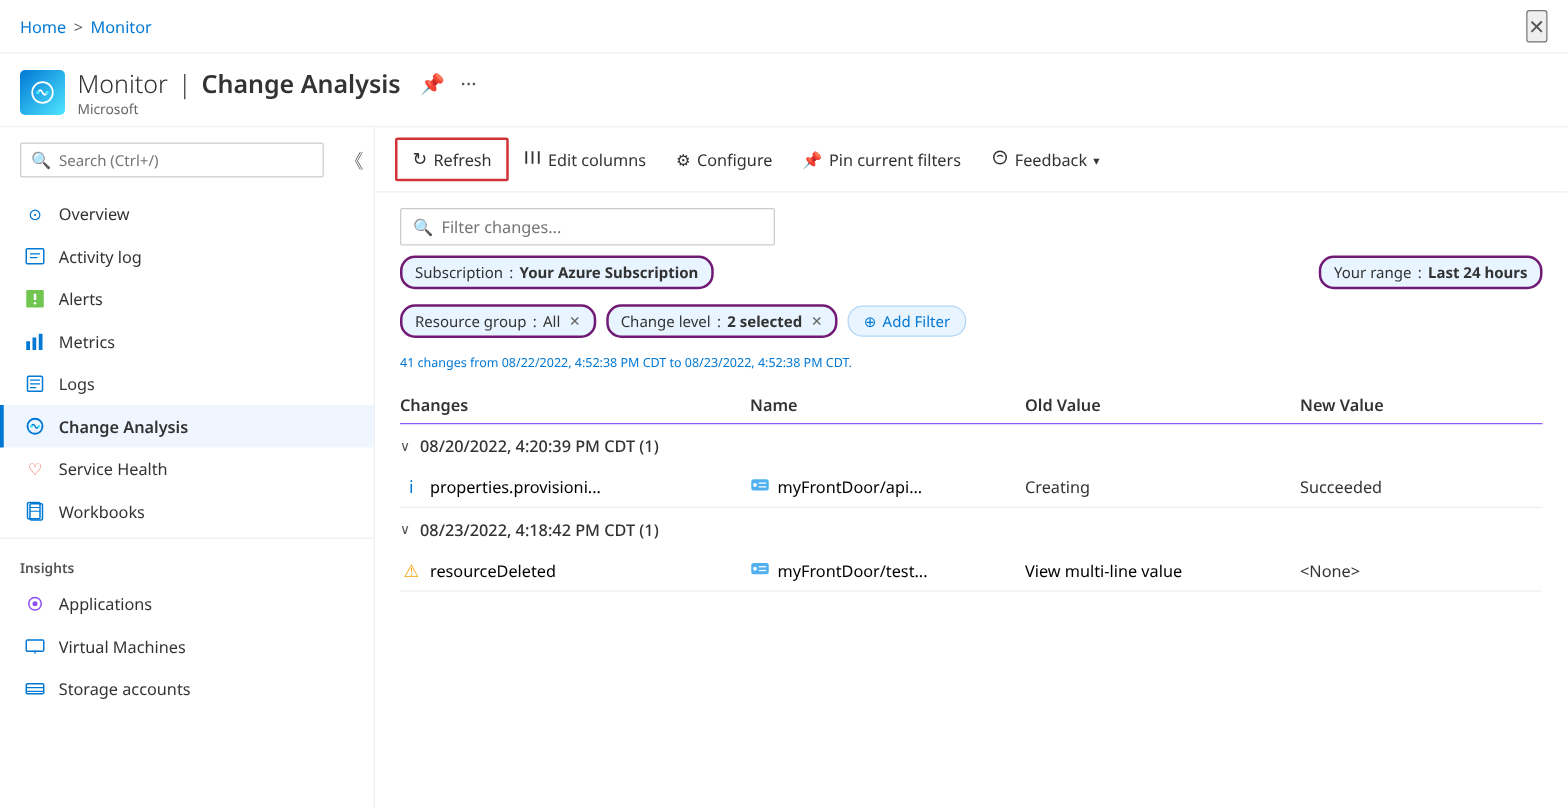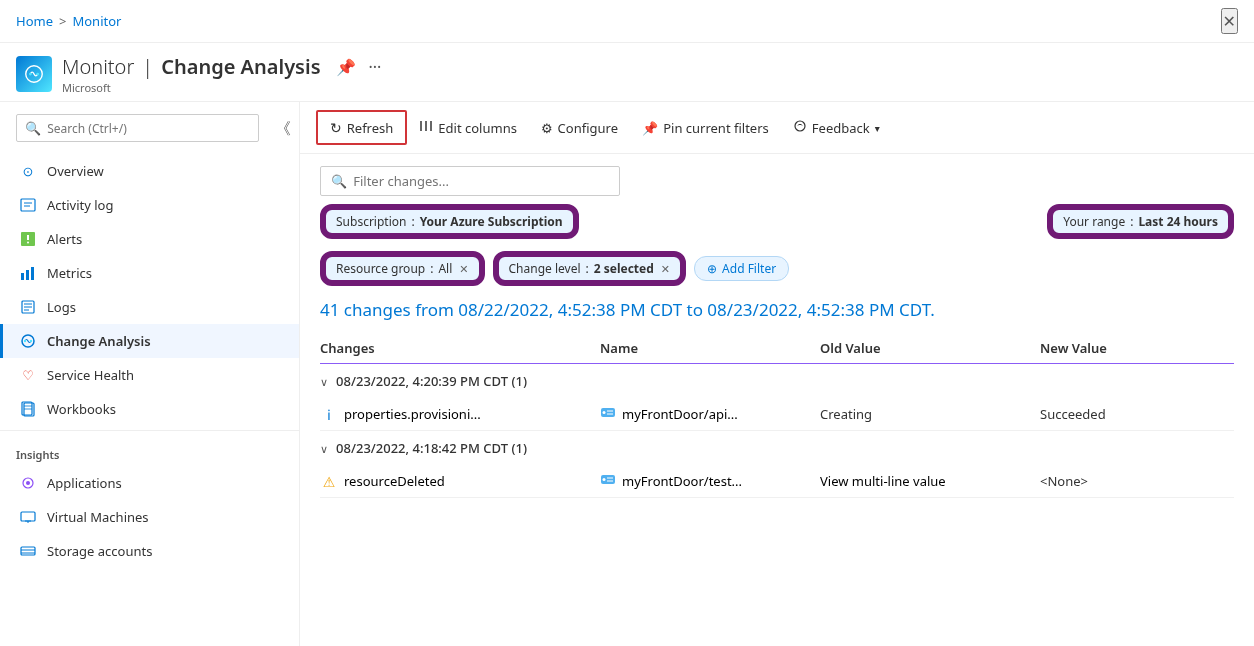--- a/index.html
+++ b/index.html
@@ -73,31 +73,31 @@
 
     .filter-bar { display: flex; align-items: center; gap: 8px; flex-wrap: wrap; margin-bottom: 12px; }
     .filter-search {
       display: flex; align-items: center; gap: 6px;
       border: 1px solid #ccc; border-radius: 2px; padding: 5px 10px;
       width: 300px; margin-bottom: 8px;
     }
     .filter-search input { border: none; outline: none; font-size: 13px; color: #404040; width: 100%; }
     .filter-chip {
       display: flex; align-items: center; gap: 5px;
-      background: #e8f4ff; border: 6px solid #701a75; border-radius: 12px;
+      background: #e8f4ff; border: 2px solid #701a75; border-radius: 12px;
       padding: 3px 10px; font-size: 12px; color: #333;
     }
     .filter-chip .close-x { cursor: pointer; color: #666; font-size: 11px; margin-left: 2px; }
     .add-filter-btn {
       display: flex; align-items: center; gap: 5px;
       padding: 3px 12px; font-size: 12px; color: #0078d4; cursor: pointer;
       background: #e8f4ff; border: 1px solid #b3d7f5; border-radius: 12px;
     }
 
-    .changes-summary { font-size: 17px; color: #0078d4; margin-bottom: 12px; }
+    .changes-summary { font-size: 10px; color: #0078d4; margin-bottom: 12px; }
 
     .table-header {
       display: grid; grid-template-columns: 280px 220px 220px 220px;
       padding: 6px 0; border-bottom: 1px solid #8b5cf6; font-weight: 600; font-size: 13px; color: #333;
     }
     .group-row {
       display: flex; align-items: center; gap: 8px;
       padding: 8px 0; font-size: 13px; color: #333; font-weight: 500;
     }
     .data-row {
@@ -341,21 +341,21 @@
       <div>
         <div class="table-header">
           <span>Changes</span>
           <span>Name</span>
           <span>Old Value</span>
           <span>New Value</span>
         </div>
 
         <div class="group-row">
           <span class="chevron">∨</span>
-          <span>08/23/2022, 4:20:39 PM CDT (1)</span>
+          <span>08/20/2022, 4:20:39 PM CDT (1)</span>
         </div>
         <div class="data-row">
           <div class="cell">
             <span style="color:#0078d4;font-size:14px;width:18px;text-align:center;">ℹ</span>
             <a class="link-blue">properties.provisioni...</a>
           </div>
           <div class="cell">
             <span>
               <svg width="16" height="16" viewBox="0 0 16 16">
                   <rect x="1" y="4" width="14" height="9" rx="2" fill="#50b0f0"></rect>

